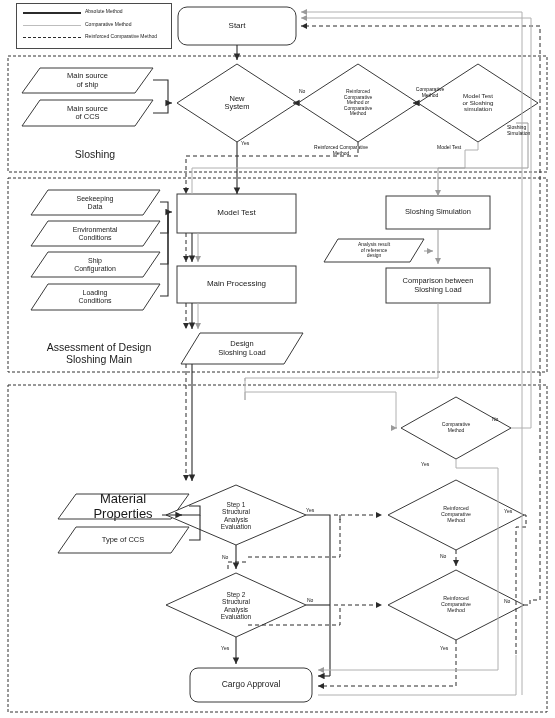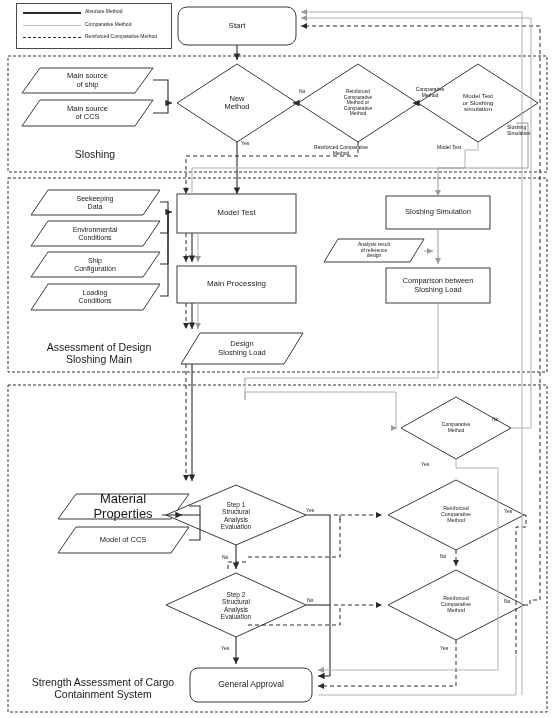--- a/index.html
+++ b/index.html
@@ -168,32 +168,30 @@
     </div>
     <div class="legrow" style="top:29px;">
       <span class="legline" style="background:transparent;border-top:1.4px dashed #2b2b2b;height:0;"></span>
       <span class="legtxt" style="width:84px;">Reinforced Comparative Method</span>
     </div>
   </div>
 
   <div class="secLabel" style="left:30px;top:148px;width:130px;white-space:pre;">Sloshing</div>
   <div class="secLabel" style="left:14px;top:341px;width:170px;white-space:pre;">Assessment of Design
 Sloshing Main</div>
-  <div class="secLabel" style="left:8px;top:676px;width:190px;white-space:pre;">Strength Assessment of Cargo
-Containment System</div>
 
   <div class="nodeTxt" style="left:178px;top:7px;width:118px;height:38px;font-size:8px;">Start</div>
 
   <div class="nodeTxt" style="left:30px;top:68px;width:115px;height:25px;font-size:7.5px;white-space:pre;">Main source
 of ship</div>
   <div class="nodeTxt" style="left:30px;top:100px;width:115px;height:26px;font-size:7.5px;white-space:pre;">Main source
 of CCS</div>
 
   <div class="nodeTxt" style="left:200px;top:85px;width:74px;height:36px;font-size:7.5px;white-space:pre;">New
-Method</div>
+System</div>
   <div class="nodeTxt" style="left:326px;top:80px;width:64px;height:46px;font-size:5px;white-space:pre;">Reinforced
 Comparative
 Method or
 Comparative
 Method</div>
   <div class="nodeTxt" style="left:444px;top:85px;width:68px;height:36px;font-size:6.2px;white-space:pre;">Model Test
 or Sloshing
 simulation</div>
 
   <div class="nodeTxt" style="left:36px;top:190px;width:118px;height:25px;font-size:7px;white-space:pre;">Seekeeping
@@ -221,31 +219,31 @@
 Method</div>
   <div class="nodeTxt" style="left:420px;top:499px;width:72px;height:32px;font-size:5.3px;white-space:pre;">Reinforced
 Comparative
 Method</div>
   <div class="nodeTxt" style="left:420px;top:589px;width:72px;height:32px;font-size:5.3px;white-space:pre;">Reinforced
 Comparative
 Method</div>
 
   <div class="nodeTxt" style="left:64px;top:494px;width:118px;height:25px;font-size:13px;white-space:pre;">Material
 Properties</div>
-  <div class="nodeTxt" style="left:64px;top:527px;width:118px;height:26px;font-size:7.5px;">Model of CCS</div>
+  <div class="nodeTxt" style="left:64px;top:527px;width:118px;height:26px;font-size:7.5px;">Type of CCS</div>
 
   <div class="nodeTxt" style="left:202px;top:493px;width:68px;height:45px;font-size:6.5px;white-space:pre;">Step 1
 Structural
 Analysis
 Evaluation</div>
   <div class="nodeTxt" style="left:202px;top:583px;width:68px;height:45px;font-size:6.5px;white-space:pre;">Step 2
 Structural
 Analysis
 Evaluation</div>
-  <div class="nodeTxt" style="left:190px;top:668px;width:122px;height:34px;font-size:8.5px;">General Approval</div>
+  <div class="nodeTxt" style="left:190px;top:668px;width:122px;height:34px;font-size:8.5px;">Cargo Approval</div>
 
   <div class="edgeLbl" style="left:299px;top:88px;">No</div>
   <div class="edgeLbl" style="left:241px;top:140px;">Yes</div>
   <div class="edgeLbl" style="left:286px;top:144px;width:110px;white-space:pre;text-align:center;line-height:1.2;">Reinforced Comparative
 Method</div>
   <div class="edgeLbl" style="left:404px;top:86px;width:52px;white-space:pre;text-align:center;line-height:1.2;">Comparative
 Method</div>
   <div class="edgeLbl" style="left:437px;top:144px;">Model Test</div>
   <div class="edgeLbl" style="left:507px;top:124px;width:42px;white-space:pre;line-height:1.2;">Sloshing
 Simulation</div>

